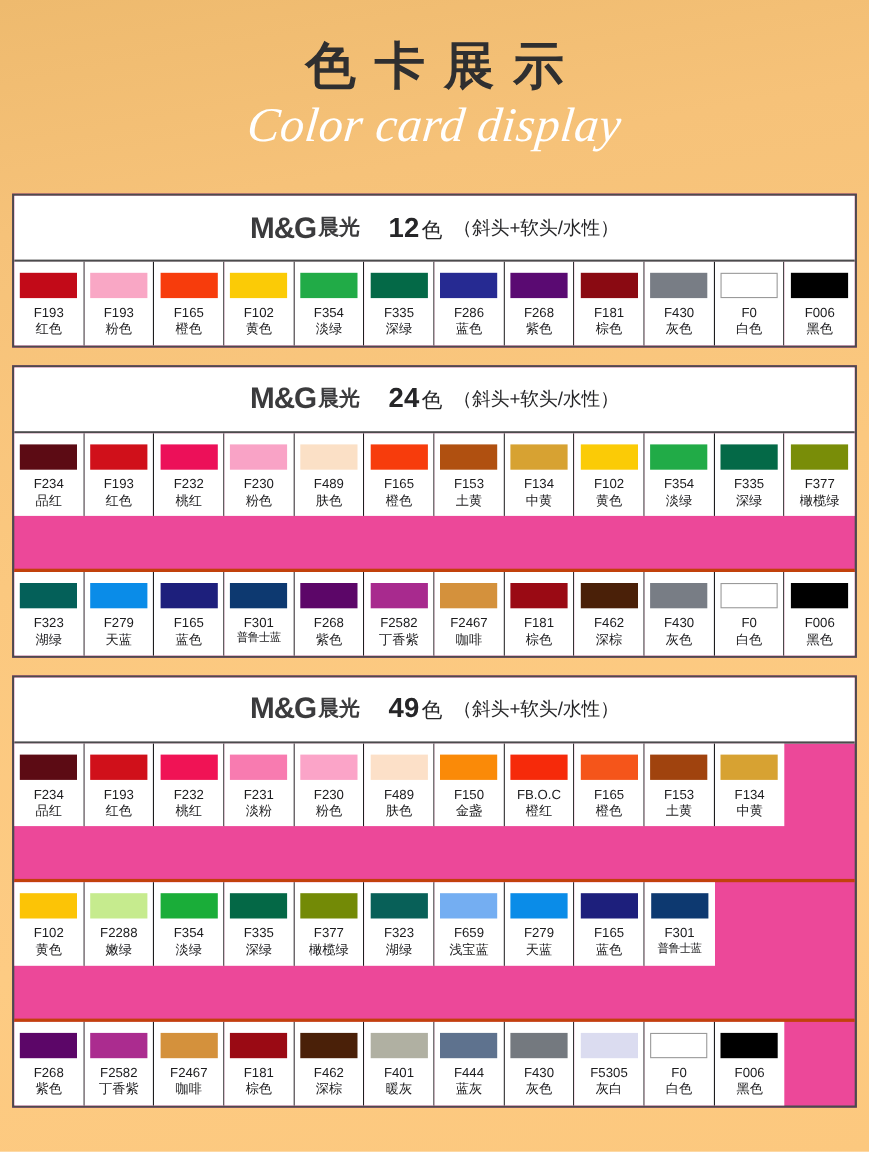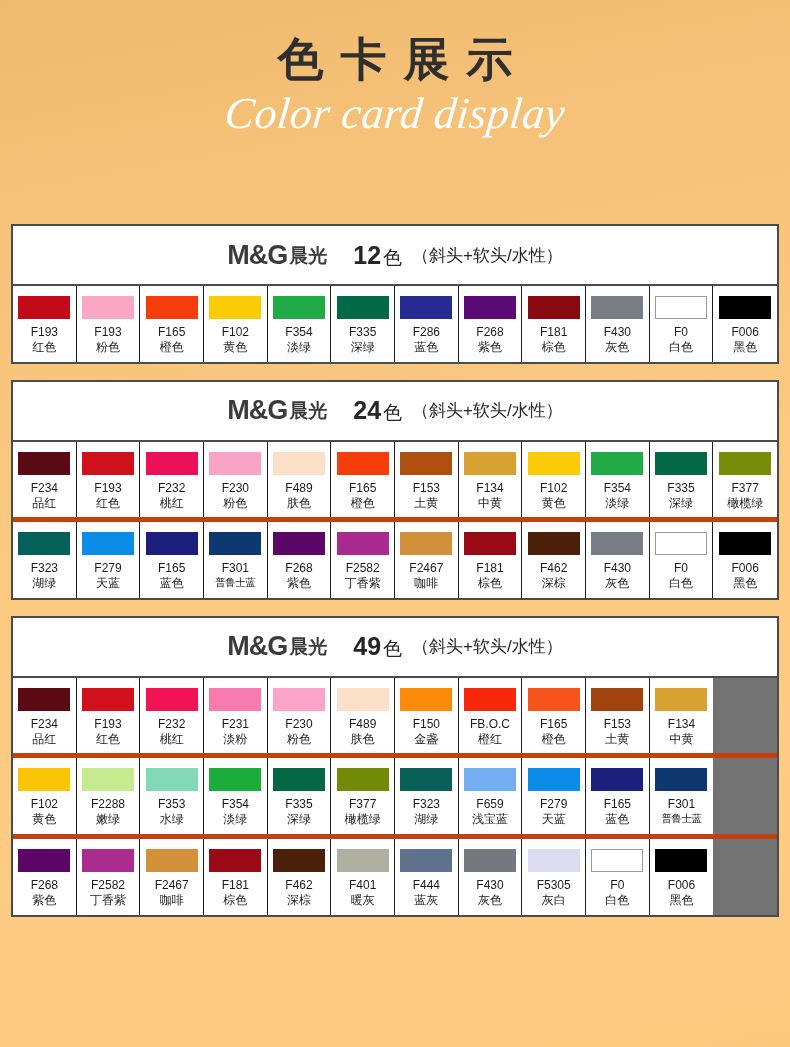--- a/index.html
+++ b/index.html
@@ -10,21 +10,21 @@
     width: 790px;
     height: 1047px;
     overflow: hidden;
     background: linear-gradient(170deg, #eeba6e 0%, #f6c279 18%, #fbc87f 45%, #fdcb83 75%, #fcc87e 100%);
     font-family: "Liberation Sans", "DejaVu Sans", sans-serif;
     -webkit-font-smoothing: antialiased;
   }
 
   
   #header {
-    height: 224px;
+    height: 176px;
     position: relative;
   }
   #title-cn {
     position: absolute;
     top: 36px;
     left: 0;
     right: 0;
     text-align: center;
     font-size: 46px;
     font-weight: bold;
@@ -46,21 +46,21 @@
     font-style: italic;
     font-weight: normal;
     letter-spacing: 0.5px;
     line-height: 1;
     transform: skewX(-6deg);
   }
 
   
   .panel {
     margin: 0 11px 16px 11px;
-    background: #737373;
+    background: #ec4899;
     border: 2px solid #4b4b4d;
     box-sizing: border-box;
   }
   .panel-head {
     height: 58px;
     border-bottom: 2px solid #4b4b4d;
     display: flex;
     align-items: center;
     justify-content: center;
     gap: 26px;
@@ -104,21 +104,22 @@
     line-height: 1;
     margin-left: -16px;
   }
 
   
   .grid {
     display: grid;
     grid-template-columns: repeat(12, 1fr);
   }
   .row-sep {
-    border-top: 5px solid #c2410c;
+    border-top: 3px solid #c2410c;
+    margin-top: 48px;
   }
   .cell {
     border-right: 1px solid #1d1d1f;
     padding: 10px 3px 6px 3px;
     text-align: center;
     box-sizing: border-box;
     background: #fff;
   }
   .cell:last-child {
     border-right: none;
@@ -435,25 +436,20 @@
           <div class="chip" style="background: rgb(252, 196, 6);"></div>
           <div class="code">F102</div>
           <div class="name">黄色</div>
         </div>
         <div class="cell">
           <div class="chip" style="background: rgb(198, 235, 142);"></div>
           <div class="code">F2288</div>
           <div class="name">嫩绿</div>
         </div>
         <div class="cell">
-          <div class="chip" style="background: rgb(130, 217, 184);"></div>
-          <div class="code">F353</div>
-          <div class="name">水绿</div>
-        </div>
-        <div class="cell">
           <div class="chip" style="background: rgb(26, 173, 57);"></div>
           <div class="code">F354</div>
           <div class="name">淡绿</div>
         </div>
         <div class="cell">
           <div class="chip" style="background: rgb(4, 104, 70);"></div>
           <div class="code">F335</div>
           <div class="name">深绿</div>
         </div>
         <div class="cell">

